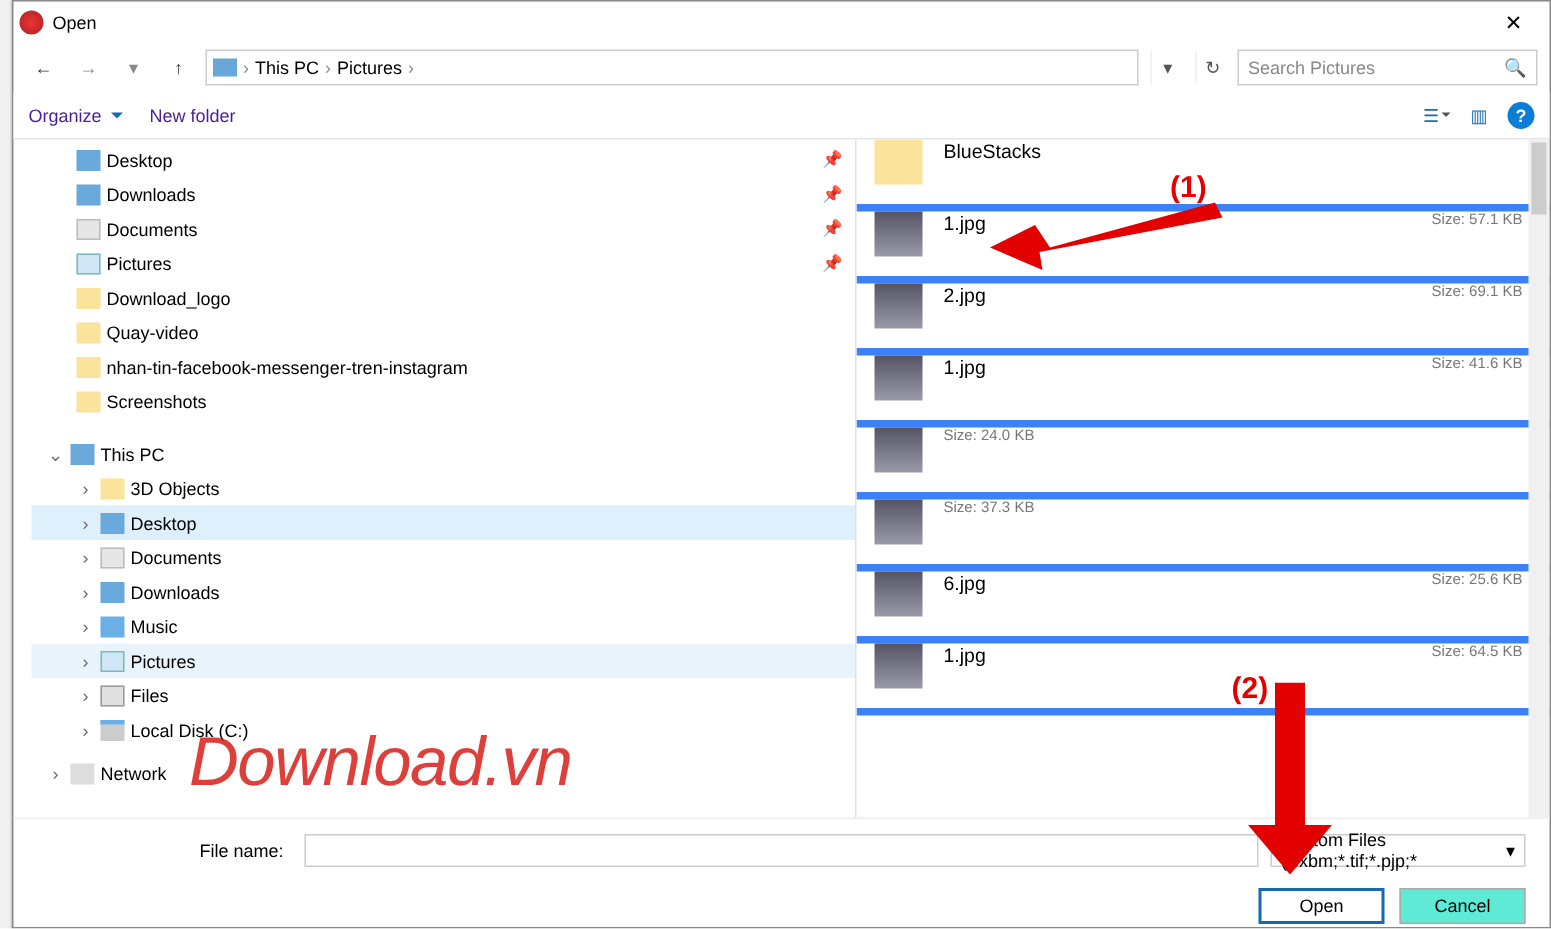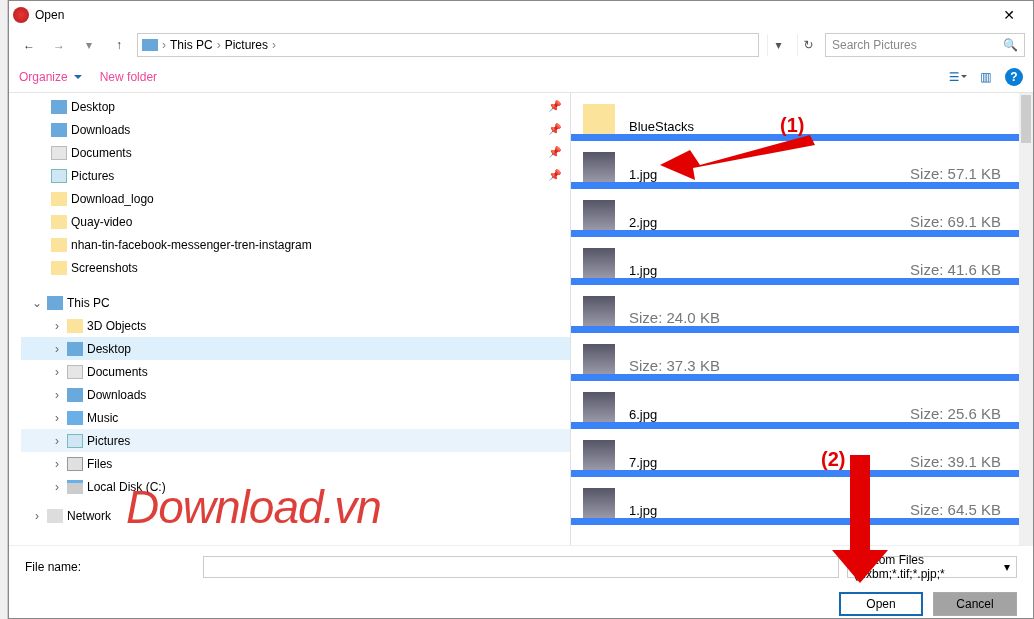--- a/index.html
+++ b/index.html
@@ -15,21 +15,21 @@
 .nav-btn { width: 24px; height: 24px; display: flex; align-items: center; justify-content: center; color: #888; }
 .nav-btn.active { color: #333; }
 .addr-wrap { flex: 1; display: flex; align-items: center; border: 1px solid #ccc; height: 24px; background: #fff; padding: 0 4px; }
 .addr-icon { width: 16px; height: 12px; background: #69a7d8; margin-right: 4px; }
 .crumb { padding: 0 4px; }
 .crumb-sep { color: #888; }
 .addr-drop, .addr-refresh { width: 22px; height: 22px; display: flex; align-items: center; justify-content: center; color: #555; border-left: 1px solid #eee; margin-left: 2px; }
 .search-wrap { width: 200px; display: flex; align-items: center; border: 1px solid #ccc; height: 24px; padding: 0 6px; color: #888; }
 .search-wrap .s-icon { margin-left: auto; }
 .toolbar { display: flex; align-items: center; height: 32px; padding: 0 10px; gap: 18px; border-bottom: 1px solid #e5e5e5; background: #fff; }
-.tb-btn { color: #ec4899; display: flex; align-items: center; gap: 4px; }
+.tb-btn { color: #4c1d95; display: flex; align-items: center; gap: 4px; }
 .tb-btn.dd::after { content: ""; border-left: 4px solid transparent; border-right: 4px solid transparent; border-top: 4px solid #1a6bb5; margin-left: 2px; }
 .tb-right { margin-left: auto; display: flex; gap: 10px; align-items: center; }
 .tb-icon { width: 18px; height: 18px; display: flex; align-items: center; justify-content: center; color: #1a6bb5; border: 1px solid transparent; }
 .tb-icon.dd::after { content: ""; border-left: 3px solid transparent; border-right: 3px solid transparent; border-top: 3px solid #555; margin-left: 2px; }
 .help-icon { width: 18px; height: 18px; border-radius: 50%; background: #0a7dd6; color: #fff; display: flex; align-items: center; justify-content: center; font-weight: bold; }
 .panes { display: flex; height: 452px; }
 .leftpane { width: 562px; overflow: hidden; border-right: 1px solid #e0e0e0; padding-top: 2px; }
 .tree-item { display: flex; align-items: center; height: 23px; padding-left: 10px; gap: 4px; position: relative; margin-left: 12px; }
 .tree-item .exp { width: 12px; text-align: center; color: #666; }
 .tree-item .fi { width: 16px; height: 14px; }
@@ -40,35 +40,35 @@
 .fi.pic { background: #d0e6f5; border: 1px solid #7bb; }
 .fi.music { background: #6ab0e6; }
 .fi.vid { background: #e0e0e0; border: 1px solid #999; }
 .fi.disk { background: #ccc; border-top: 3px solid #6ab0e6; }
 .fi.net { background: #ddd; }
 .tree-item.l1 { padding-left: 30px; }
 .tree-item.sel { background: #def0fc; }
 .tree-item.sel2 { background: #e9f3fb; }
 .pin { position: absolute; right: 8px; color: #b0b0b0; font-size: 11px; }
 .rightpane { flex: 1; overflow: hidden; position: relative; }
-.file-row { display: flex; align-items: flex-end; height: 48px; border-bottom: 7px solid #3b82f6; padding-left: 12px; padding-right: 32px; }
+.file-row { display: flex; align-items: flex-start; height: 48px; border-bottom: 5px solid #3b82f6; padding-left: 12px; padding-right: 18px; }
 .file-thumb { width: 32px; height: 30px; margin-right: 14px; background: #ddd; }
 .file-thumb.folder { background: #fbe39b; }
 .file-thumb.img { background: linear-gradient(#556,#99a); }
 .file-info { flex: 1; }
 .file-name { font-size: 13px; }
-.file-size { color: #777; font-size: 15px; text-align: right; }
+.file-size { color: #777; font-size: 10px; text-align: right; }
 .right-scroll { position: absolute; right: 0; top: 0; width: 14px; height: 100%; background: #f0f0f0; }
 .right-scroll .thumb { position: absolute; top: 2px; left: 2px; width: 10px; height: 48px; background: #ccc; }
 .bottombar { border-top: 1px solid #eee; padding: 10px 16px; display: flex; align-items: center; gap: 8px; }
-.fn-label { width: 170px; padding-right: 6px; }
+.fn-label { width: 170px; text-align: right; padding-right: 6px; }
 .fn-input { flex: 1; height: 22px; border: 1px solid #ccc; background: #fff; padding: 0 4px; }
 .type-dd { width: 170px; height: 22px; border: 1px solid #ccc; display: flex; align-items: center; padding: 0 6px; justify-content: space-between; }
 .btnrow { display: flex; justify-content: flex-end; gap: 10px; padding: 4px 16px 12px; }
-.btn { width: 84px; height: 24px; border: 1px solid #aaa; background: #a3a3a3; display: flex; align-items: center; justify-content: center; }
+.btn { width: 84px; height: 24px; border: 1px solid #aaa; background: #5eead4; display: flex; align-items: center; justify-content: center; }
 .btn.primary { border: 2px solid #1668b0; background: #fff; }
 .watermark { position: absolute; left: 126px; top: 480px; font-size: 46px; font-weight: 400; font-style: italic; color: rgba(215,30,25,0.85); pointer-events: none; font-family: Arial, sans-serif; letter-spacing: -1px; }
 .annot { position: absolute; color: #e30000; font-weight: bold; font-size: 20px; pointer-events: none; }
 .arrow-svg { position: absolute; pointer-events: none; }
 </style>
 </head>
 <body>
 
 <div class="cropped-left"></div>
 
@@ -245,27 +245,20 @@
           <div class="file-row">
             <div class="file-thumb img"></div>
             <div class="file-info">
               <div class="file-name">6.jpg</div>
             </div>
             <div class="file-size">Size: 25.6 KB</div>
           </div>
           <div class="file-row">
             <div class="file-thumb img"></div>
             <div class="file-info">
-              <div class="file-name">7.jpg</div>
-            </div>
-            <div class="file-size">Size: 39.1 KB</div>
-          </div>
-          <div class="file-row">
-            <div class="file-thumb img"></div>
-            <div class="file-info">
               <div class="file-name">1.jpg</div>
             </div>
             <div class="file-size">Size: 64.5 KB</div>
           </div>
         </div>
       <div class="right-scroll">
           <div class="thumb"></div>
         </div>
     </div>
   </div>

